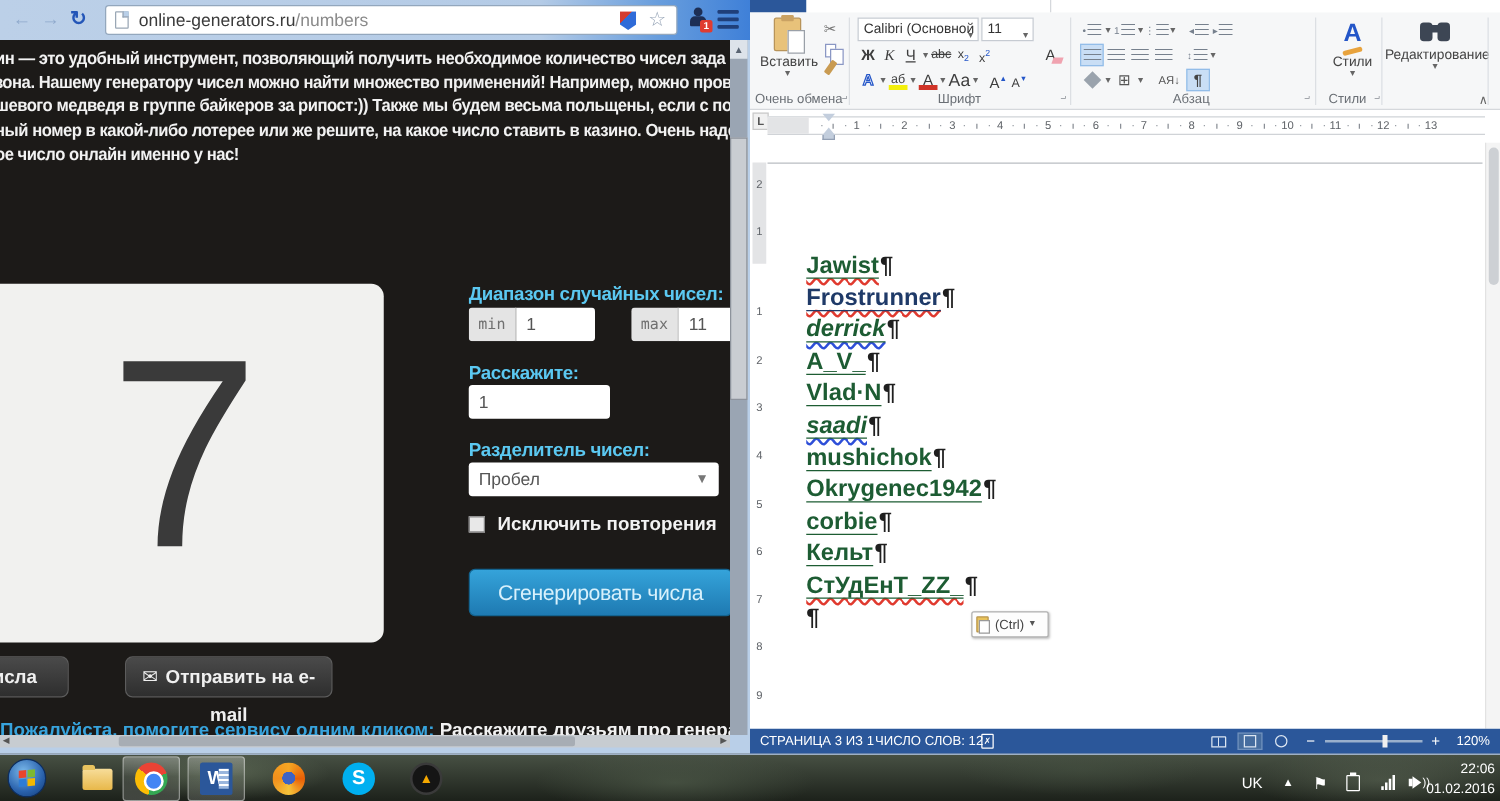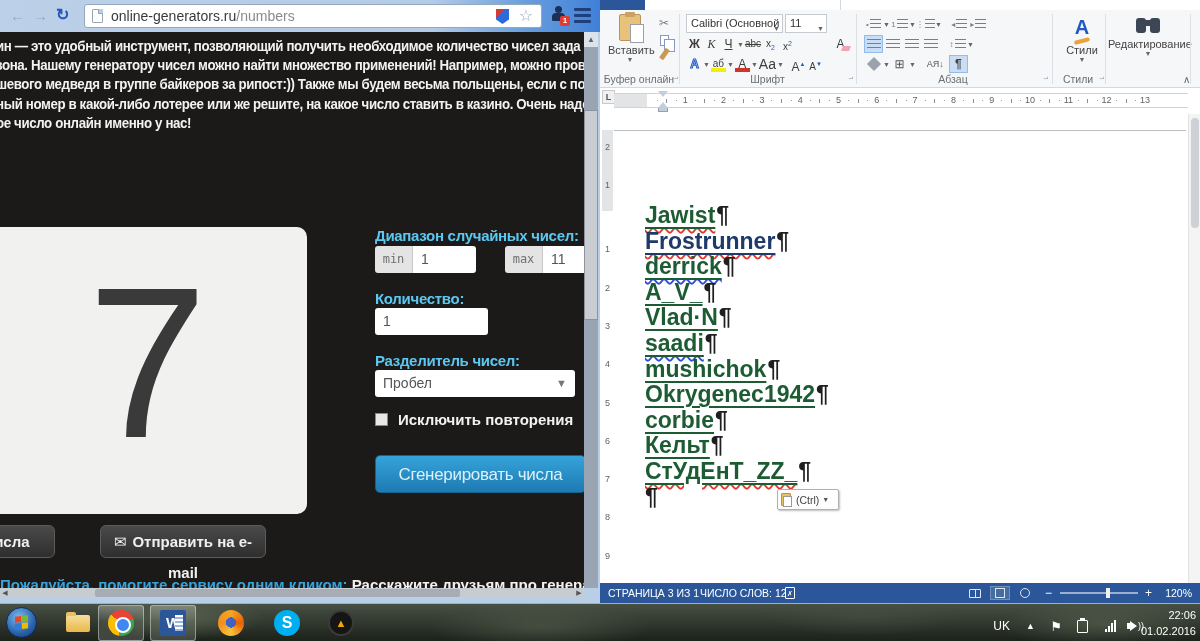--- a/index.html
+++ b/index.html
@@ -138,24 +138,24 @@
   #indent-markers .tri-u { width:0; height:0; border-left:5px solid transparent; border-right:5px solid transparent; border-bottom:6px solid #c3cedd; margin-top:5px; }
   #indent-markers .box { width:10px; height:4px; background:#c3cedd; border:1px solid #93a0b4; border-top:none; }
 
   
   #doc-area { position:absolute; left:0; top:114px; width:600px; height:469px; background:#fff; overflow:hidden; }
   #v-ruler { position:absolute; left:2px; top:0; width:11px; height:469px; background:#fff; }
   #v-ruler .margin-zone { position:absolute; left:0; top:16px; width:11px; height:81px; background:#e3e4e6; }
   .vnum { position:absolute; left:0; width:11px; text-align:center; font-size:9px; color:#5f6368; }
   #page-top-line { position:absolute; left:14px; top:16px; width:572px; height:1px; background:#b9bdc2; }
   #names-list { position:absolute; left:45px; top:88px; }
-  .doc-line { height:25.6px; font-size:23px; font-weight:bold; white-space:pre; }
+  .doc-line { height:25.6px; font-size:19px; font-weight:bold; white-space:pre; }
   .nm { text-underline-offset:4px; text-decoration-thickness:1.5px; }
   .sq-red { text-decoration-line:underline; text-decoration-style:wavy; text-decoration-color:#e03a2f; }
-  .sq-blue { text-decoration-line:underline; text-decoration-style:wavy; text-decoration-color:#2e4fd8; }
+  .sq-blue { text-decoration-line:underline; text-decoration-style:wavy; text-decoration-color:#2e4fd8;font-style:italic; }
   .nm-in { text-decoration:underline; }
   .clr-green .nm-in { color:#1d5c33; text-decoration-color:#1d5c33; }
   .clr-navy .nm-in { color:#1f3a68; text-decoration-color:#1f3a68; }
   .pil { color:#1f1f1f; margin-left:1px; }
   #paste-options { position:absolute; left:177px; top:375px; width:62px; height:21px; background:#fdfdfd; border:1px solid #b0b0b0;
     border-radius:2px; box-shadow:1px 1px 2px rgba(0,0,0,.25); display:flex; align-items:center; padding-left:3px; }
   #po-clip { position:relative; width:10px; height:13px; background:#e8c25a; border:1px solid #b8944a; border-radius:1px; }
   #po-clip::after { content:''; position:absolute; right:-2px; bottom:-2px; width:7px; height:9px; background:#fff; border:1px solid #999; }
   #paste-options .lbl { font-size:10.5px; color:#444; margin-left:5px; }
   #paste-options .cc { font-size:7px; color:#555; margin-left:3px; }
@@ -270,21 +270,21 @@
       <div class="f-label" style="top:195px">Диапазон случайных чисел:</div>
       <div class="field-group" style="left:375px; top:214px; width:101px">
         <span class="field-prefix">min</span>
         <span class="field-val">1</span>
       </div>
       <div class="field-group" style="left:505px; top:214px; width:113px">
         <span class="field-prefix">max</span>
         <span class="field-val">11</span>
       </div>
 
-      <div class="f-label" style="top:258px">Количество:</div>
+      <div class="f-label" style="top:258px">Расскажите:</div>
       <div id="count-input">1</div>
 
       <div class="f-label" style="top:320px">Разделитель чисел:</div>
       <div id="separator-select">
         <span>Пробел</span>
         <span class="caret">▼</span>
       </div>
 
       <div id="generate-btn">Сгенерировать числа</div>
 
@@ -326,21 +326,21 @@
             <span class="pg"></span>
           </div>
         <div class="lbl">Вставить</div>
         <div class="caret-s">▼</div>
       </div>
       <div id="clip-small-icons">
         <div class="mini-ico">✂</div>
         <div class="copy-sq"></div>
         <div class="brush-ico"></div>
       </div>
-      <div class="grp-label" style="left:0;width:78px">Буфер онлайн</div>
+      <div class="grp-label" style="left:0;width:78px">Очень обмена</div>
       <span class="launcher" style="left:68px">⌐</span>
       <div class="grp-divider" style="left:79px"></div>
 
       <div class="combo" style="left:86px; top:4px; width:97px"><span>Calibri (Основной те</span><span class="cc">▼</span></div>
       <div class="combo" style="left:185px; top:4px; width:42px"><span>11</span><span class="cc">▼</span></div>
       <div class="fmt-row" style="left:86px; top:25px">
         <div class="fmt-btn" style="font-weight:bold">Ж</div>
         <div class="fmt-btn" style="font-style:italic; font-family:'Liberation Serif',serif">К</div>
         <div class="fmt-btn" style="text-decoration:underline">Ч</div>
         <div class="caret-s">▼</div>

